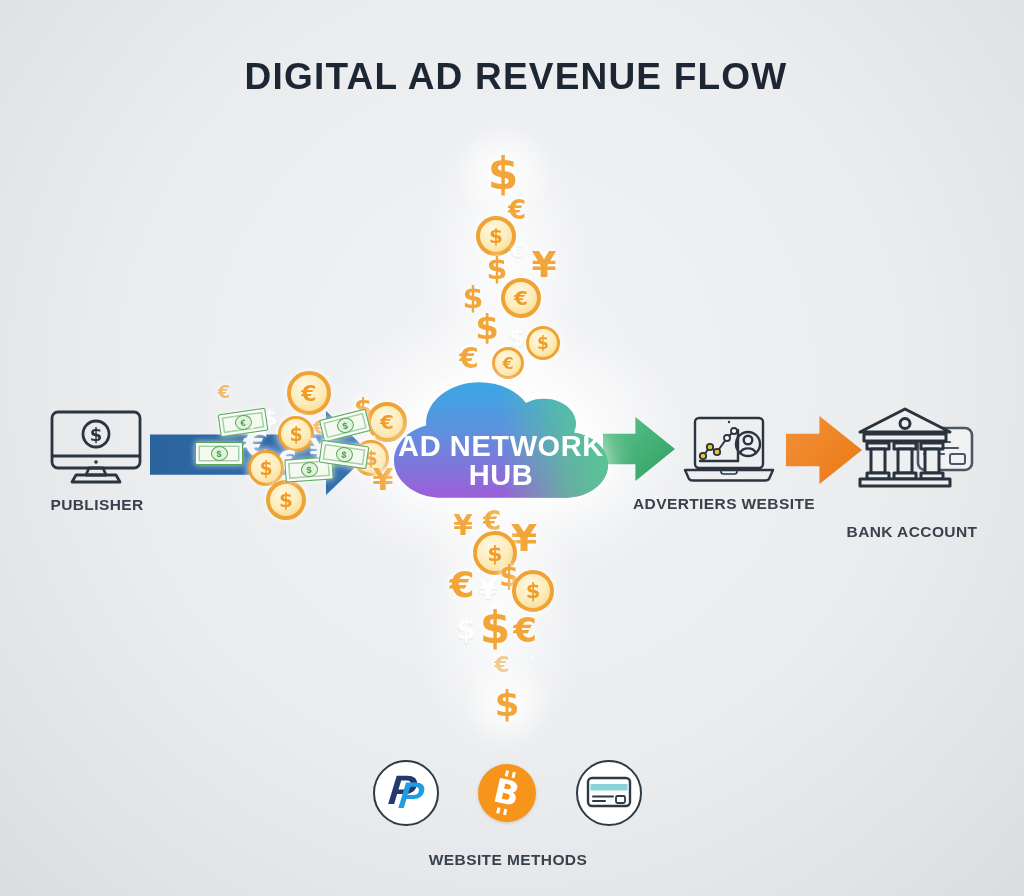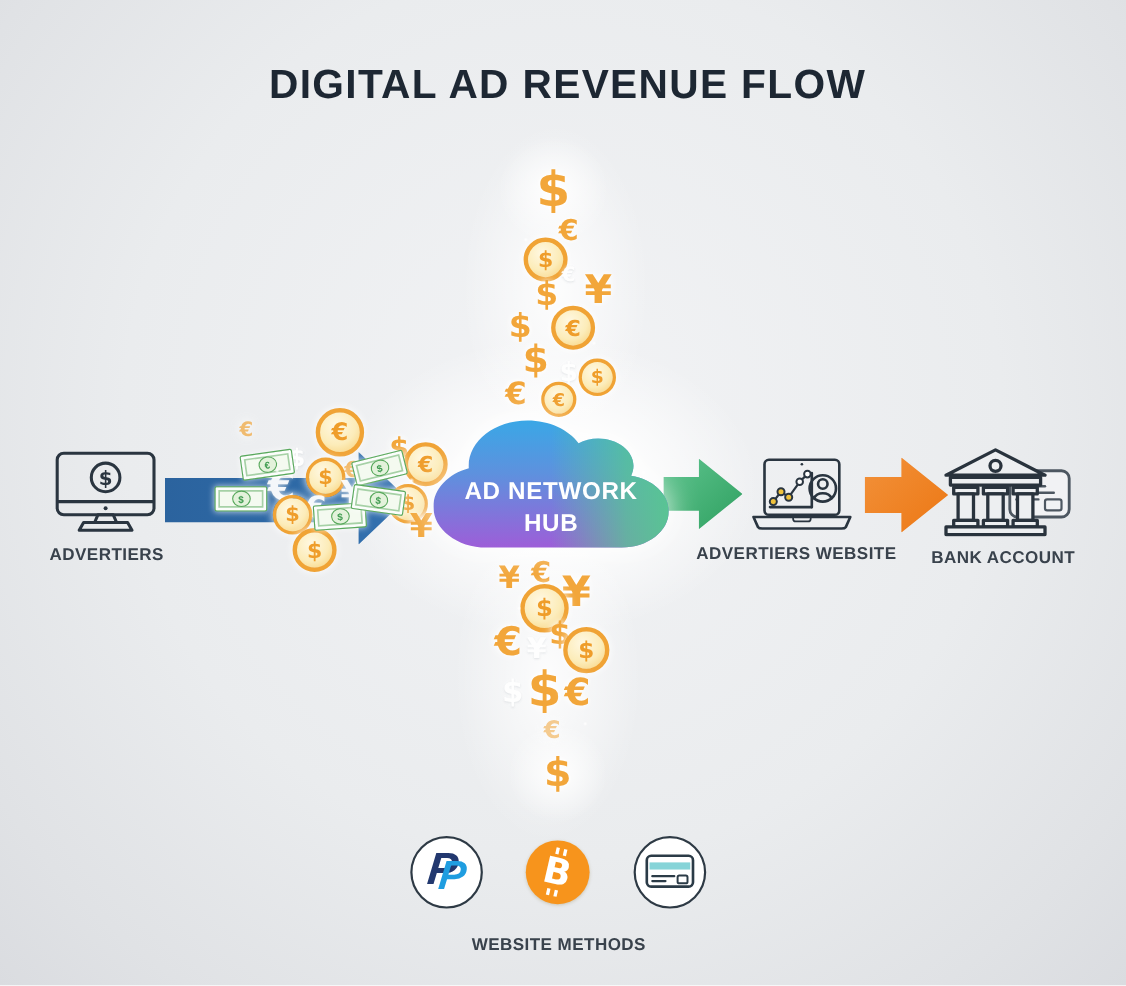--- a/index.html
+++ b/index.html
@@ -52,27 +52,27 @@
     background:#f4faf0;display:flex;align-items:center;justify-content:center;
     box-shadow:inset 0 0 0 2.5px rgba(255,255,255,0.95),inset 0 0 0 4px rgba(88,168,92,0.5),0 0 6px rgba(255,255,255,0.7);}
   .bill-oval{width:15px;height:13px;border:1.5px solid #58a85c;border-radius:50%;background:#e3f2db;
     color:#3e9b4f;font-size:9px;font-weight:700;display:flex;align-items:center;justify-content:center;}
   .sparkle{position:absolute;border-radius:50%;transform:translate(-50%,-50%);
     background:radial-gradient(circle,#ffffff 0%, rgba(255,255,255,0) 75%);}
 
   .cloud{position:absolute;left:394px;top:374px;width:214px;height:132px;z-index:4;
     filter:drop-shadow(0 0 14px rgba(255,255,255,0.9));}
   .cloud-label{position:absolute;inset:0;padding-top:58px;text-align:center;z-index:5;
-    color:#ffffff;font-size:22px;font-weight:700;letter-spacing:0.6px;line-height:29px;}
+    color:#ffffff;font-size:29px;font-weight:700;letter-spacing:0.6px;line-height:29px;}
 
   .node-label{position:absolute;z-index:6;text-align:center;color:#39424c;
     font-size:15.5px;font-weight:700;letter-spacing:0.4px;}
   .lbl-adv{left:17px;top:496px;width:160px;}
   .lbl-pub{left:624px;top:495px;width:200px;}
-  .lbl-bank{left:812px;top:499px;width:200px;}
+  .lbl-bank{left:812px;top:523px;width:200px;}
   .lbl-pay{left:408px;top:851px;width:200px;}
 
   .pay-circle{position:absolute;border-radius:50%;z-index:4;background:#ffffff;
     border:2.5px solid #2e3a45;box-sizing:border-box;}
   .pay-paypal{left:373px;top:760px;width:66px;height:66px;overflow:hidden;}
   .pp{position:absolute;font-style:italic;font-weight:700;font-family:"Liberation Sans",sans-serif;line-height:1;}
   .pp-back{color:#22386f;font-size:41px;left:14px;top:8px;transform:skewX(-6deg);}
   .pp-front{color:#1f9de0;font-size:37px;left:24px;top:15px;transform:skewX(-6deg);}
   .pay-bitcoin{left:478px;top:764px;width:58px;height:58px;background:#f7941c;border:none;
     display:flex;align-items:center;justify-content:center;box-shadow:0 1px 3px rgba(120,90,20,0.25);}
@@ -243,21 +243,21 @@
       </defs>
       <path d="M537.6 226.6c4.1-10.7 6.4-22.4 6.4-34.6 0-53-43-96-96-96-19.7 0-38.1 6-53.3 16.2C367 64.2 315.3 32 256 32c-88.4 0-160 71.6-160 160 0 2.7.1 5.4.2 8.1C40.2 219.8 0 273.2 0 336c0 79.5 64.5 144 144 144h368c70.7 0 128-57.3 128-128 0-61.9-44-113.6-102.4-125.4z" fill="url(#cg1)"></path>
       <path d="M537.6 226.6c4.1-10.7 6.4-22.4 6.4-34.6 0-53-43-96-96-96-19.7 0-38.1 6-53.3 16.2C367 64.2 315.3 32 256 32c-88.4 0-160 71.6-160 160 0 2.7.1 5.4.2 8.1C40.2 219.8 0 273.2 0 336c0 79.5 64.5 144 144 144h368c70.7 0 128-57.3 128-128 0-61.9-44-113.6-102.4-125.4z" fill="url(#cg2)"></path>
     </svg>
     <div class="cloud-label">
       <div>AD NETWORK</div>
       <div>HUB</div>
     </div>
   </div>
 
-  <div class="node-label lbl-adv">ADVERTIERS</div>
+  <div class="node-label lbl-adv">PUBLISHER</div>
   <div class="node-label lbl-pub">ADVERTIERS WEBSITE</div>
   <div class="node-label lbl-bank">BANK ACCOUNT</div>
 
   <div class="pay-circle pay-paypal">
     <span class="pp pp-back">P</span>
     <span class="pp pp-front">P</span>
   </div>
   <div class="pay-circle pay-bitcoin">
     <span class="btc-wrap">
       <span class="btc-b">B</span>

